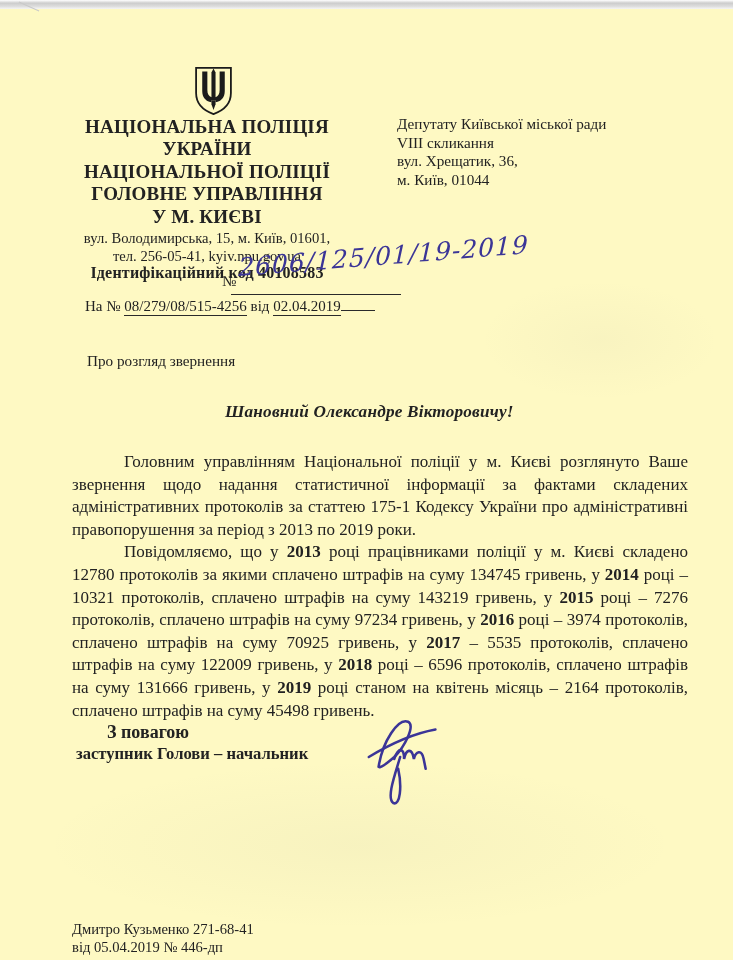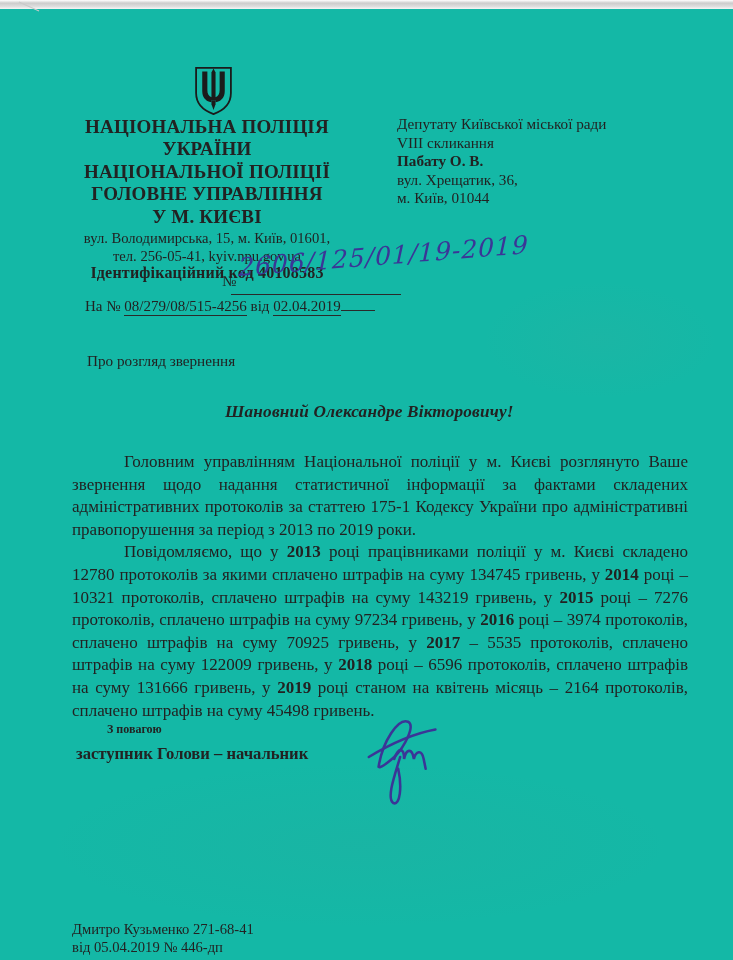--- a/index.html
+++ b/index.html
@@ -1,18 +1,18 @@
 <!DOCTYPE html>
 <html><head>
 <meta charset="utf-8">
 <style>
   html,body { margin:0; padding:0; background:#e9e9e9; }
   .page {
     position:relative; width:733px; height:960px; margin:0 auto;
-    background:#14b8a6; color:#222; overflow:hidden;
+    background:#fef9c3; color:#222; overflow:hidden;
     font-family:"Liberation Serif", serif;
   }
   .scan-strip {
     position:absolute; top:0; left:0; right:0; height:9px;
     background:linear-gradient(180deg,#ffffff 0%,#cccccc 35%,#dddddd 70%,#f5f5f5 100%);
   }
   .corner-mark {
     position:absolute; left:18px; top:6px; width:22px; height:1px;
     background:#c9c9c9; transform:rotate(24deg);
   }
@@ -54,21 +54,21 @@
     position:absolute; left:225px; top:402px; font-size:17.2px;
     font-weight:bold; font-style:italic; letter-spacing:0.2px;
   }
 
   .body-text {
     position:absolute; left:72px; top:451px; width:616px;
     font-size:17px; line-height:22.6px; text-align:justify;
   }
   .body-text p { margin:0; text-indent:52px; }
 
-  .closing-respect  { position:absolute; left:107px; top:722px; font-weight:bold; font-size:12px;text-align:center; }
+  .closing-respect  { position:absolute; left:107px; top:722px; font-weight:bold; font-size:18px;text-align:center; }
   .closing-position { position:absolute; left:76px;  top:744px; font-weight:bold; font-size:16.6px; }
   .closing-name     { position:absolute; left:498px; top:738px; font-weight:bold; font-size:17px; letter-spacing:0.6px; }
   .signature { position:absolute; left:358px; top:708px; width:100px; height:98px; }
 
   .footer { position:absolute; left:72px; top:921px; font-size:14.6px; line-height:17.5px; }
 </style>
 </head>
 <body>
 
 <div class="page">
@@ -108,21 +108,20 @@
   <div class="ref-row">
     <span>На №</span>
     <span class="u">08/279/08/515-4256</span>
     <span>від</span>
     <span class="u">02.04.2019</span><span class="u-tail"></span>
   </div>
 
   <div class="recipient">
     <div>Депутату Київської міської ради</div>
     <div>VIII скликання</div>
-    <div class="bold">Пабату О. В.</div>
     <div>вул. Хрещатик, 36,</div>
     <div>м. Київ, 01044</div>
   </div>
 
   <div class="subject">Про розгляд звернення</div>
 
   <div class="salutation">Шановний Олександре Вікторовичу!</div>
 
   <div class="body-text">
     <p>Головним управлінням Національної поліції у м. Києві розглянуто Ваше звернення щодо надання статистичної інформації за фактами складених адміністративних протоколів за статтею 175-1 Кодексу України про адміністративні правопорушення за період з 2013 по 2019 роки.</p>

